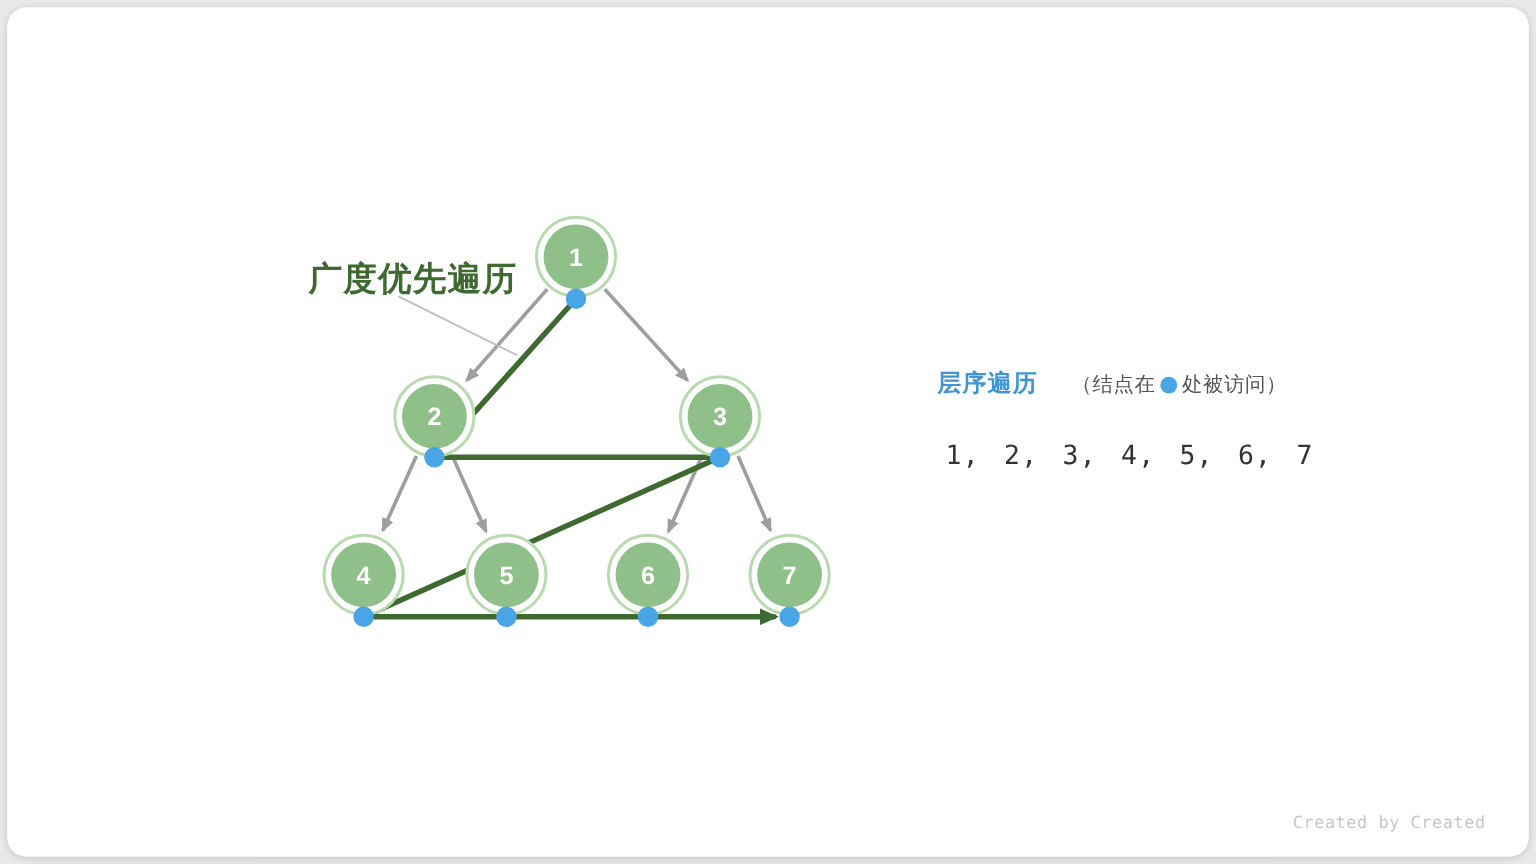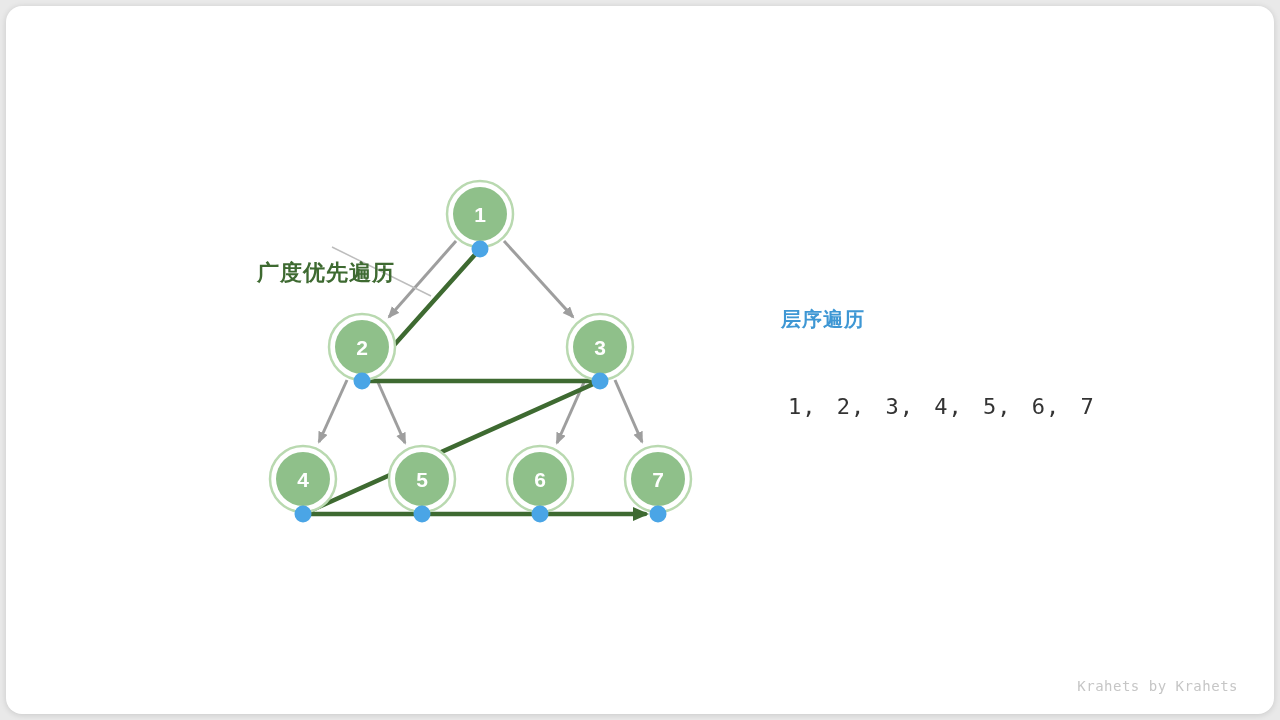--- a/index.html
+++ b/index.html
@@ -21,36 +21,36 @@
   .pointer-line{stroke:var(--pointer_gray);stroke-width:1.5;fill:none;}
   .bfs-path{stroke:var(--path_green);stroke-width:4.5;fill:none;stroke-linejoin:round;
     stroke-linecap:round;marker-end:url(#arrow-green);}
   .node-ring{fill:#ffffff;stroke:var(--node_ring);stroke-width:2.5;}
   .node-fill{fill:var(--node_fill);}
   .node-label{fill:#ffffff;font-family:"Liberation Sans",sans-serif;font-weight:bold;
     font-size:21px;text-anchor:middle;}
   .visit-dot{fill:var(--visit_blue);}
   .bfs-label{
     position:absolute;left:257px;top:214px;color:var(--label_green);
-    font-size:22px;font-weight:bold;letter-spacing:1px;margin-top:44px;
+    font-size:28px;font-weight:bold;letter-spacing:1px;
   }
   .panel-row{
     position:absolute;left:781px;top:306px;display:flex;align-items:baseline;gap:28px;
     white-space:nowrap;
   }
   .panel-title{color:var(--title_blue);font-size:20px;font-weight:bold;letter-spacing:1px;}
   .panel-note{color:var(--note_gray);font-size:17px;letter-spacing:.5px;}
   .inline-dot{
     display:inline-block;width:14px;height:14px;border-radius:50%;
     background:var(--visit_blue);vertical-align:-2px;margin:0 4px;
   }
   .sequence{
     position:absolute;left:788px;top:368px;color:var(--sequence_dark);
     font-family:"DejaVu Sans Mono","Liberation Mono",monospace;font-size:22px;
-    letter-spacing:1px;word-spacing:6px;white-space:nowrap;margin-top:26px;
+    letter-spacing:1px;word-spacing:6px;white-space:nowrap;
   }
   .watermark{
     position:absolute;right:42px;bottom:26px;color:var(--watermark_gray);
     font-family:"DejaVu Sans Mono","Liberation Mono",monospace;font-size:14px;
     letter-spacing:.5px;
   }
 </style>
 </head>
 <body>
 
@@ -123,17 +123,18 @@
     <circle class="visit-dot" cx="422" cy="514" r="8.5"></circle>
     <circle class="visit-dot" cx="540" cy="514" r="8.5"></circle>
     <circle class="visit-dot" cx="658" cy="514" r="8.5"></circle>
   </g>
 </svg>
 
 <div class="bfs-label">广度优先遍历</div>
 
 <div class="panel-row">
   <span class="panel-title">层序遍历</span>
+  <span class="panel-note"><span>（结点在</span><span class="inline-dot"></span><span>处被访问）</span></span>
 </div>
 
 <div class="sequence">1, 2, 3, 4, 5, 6, 7</div>
 
-<div class="watermark">Krahets by Krahets</div>
+<div class="watermark">Created by Created</div>
 
 </body></html>

